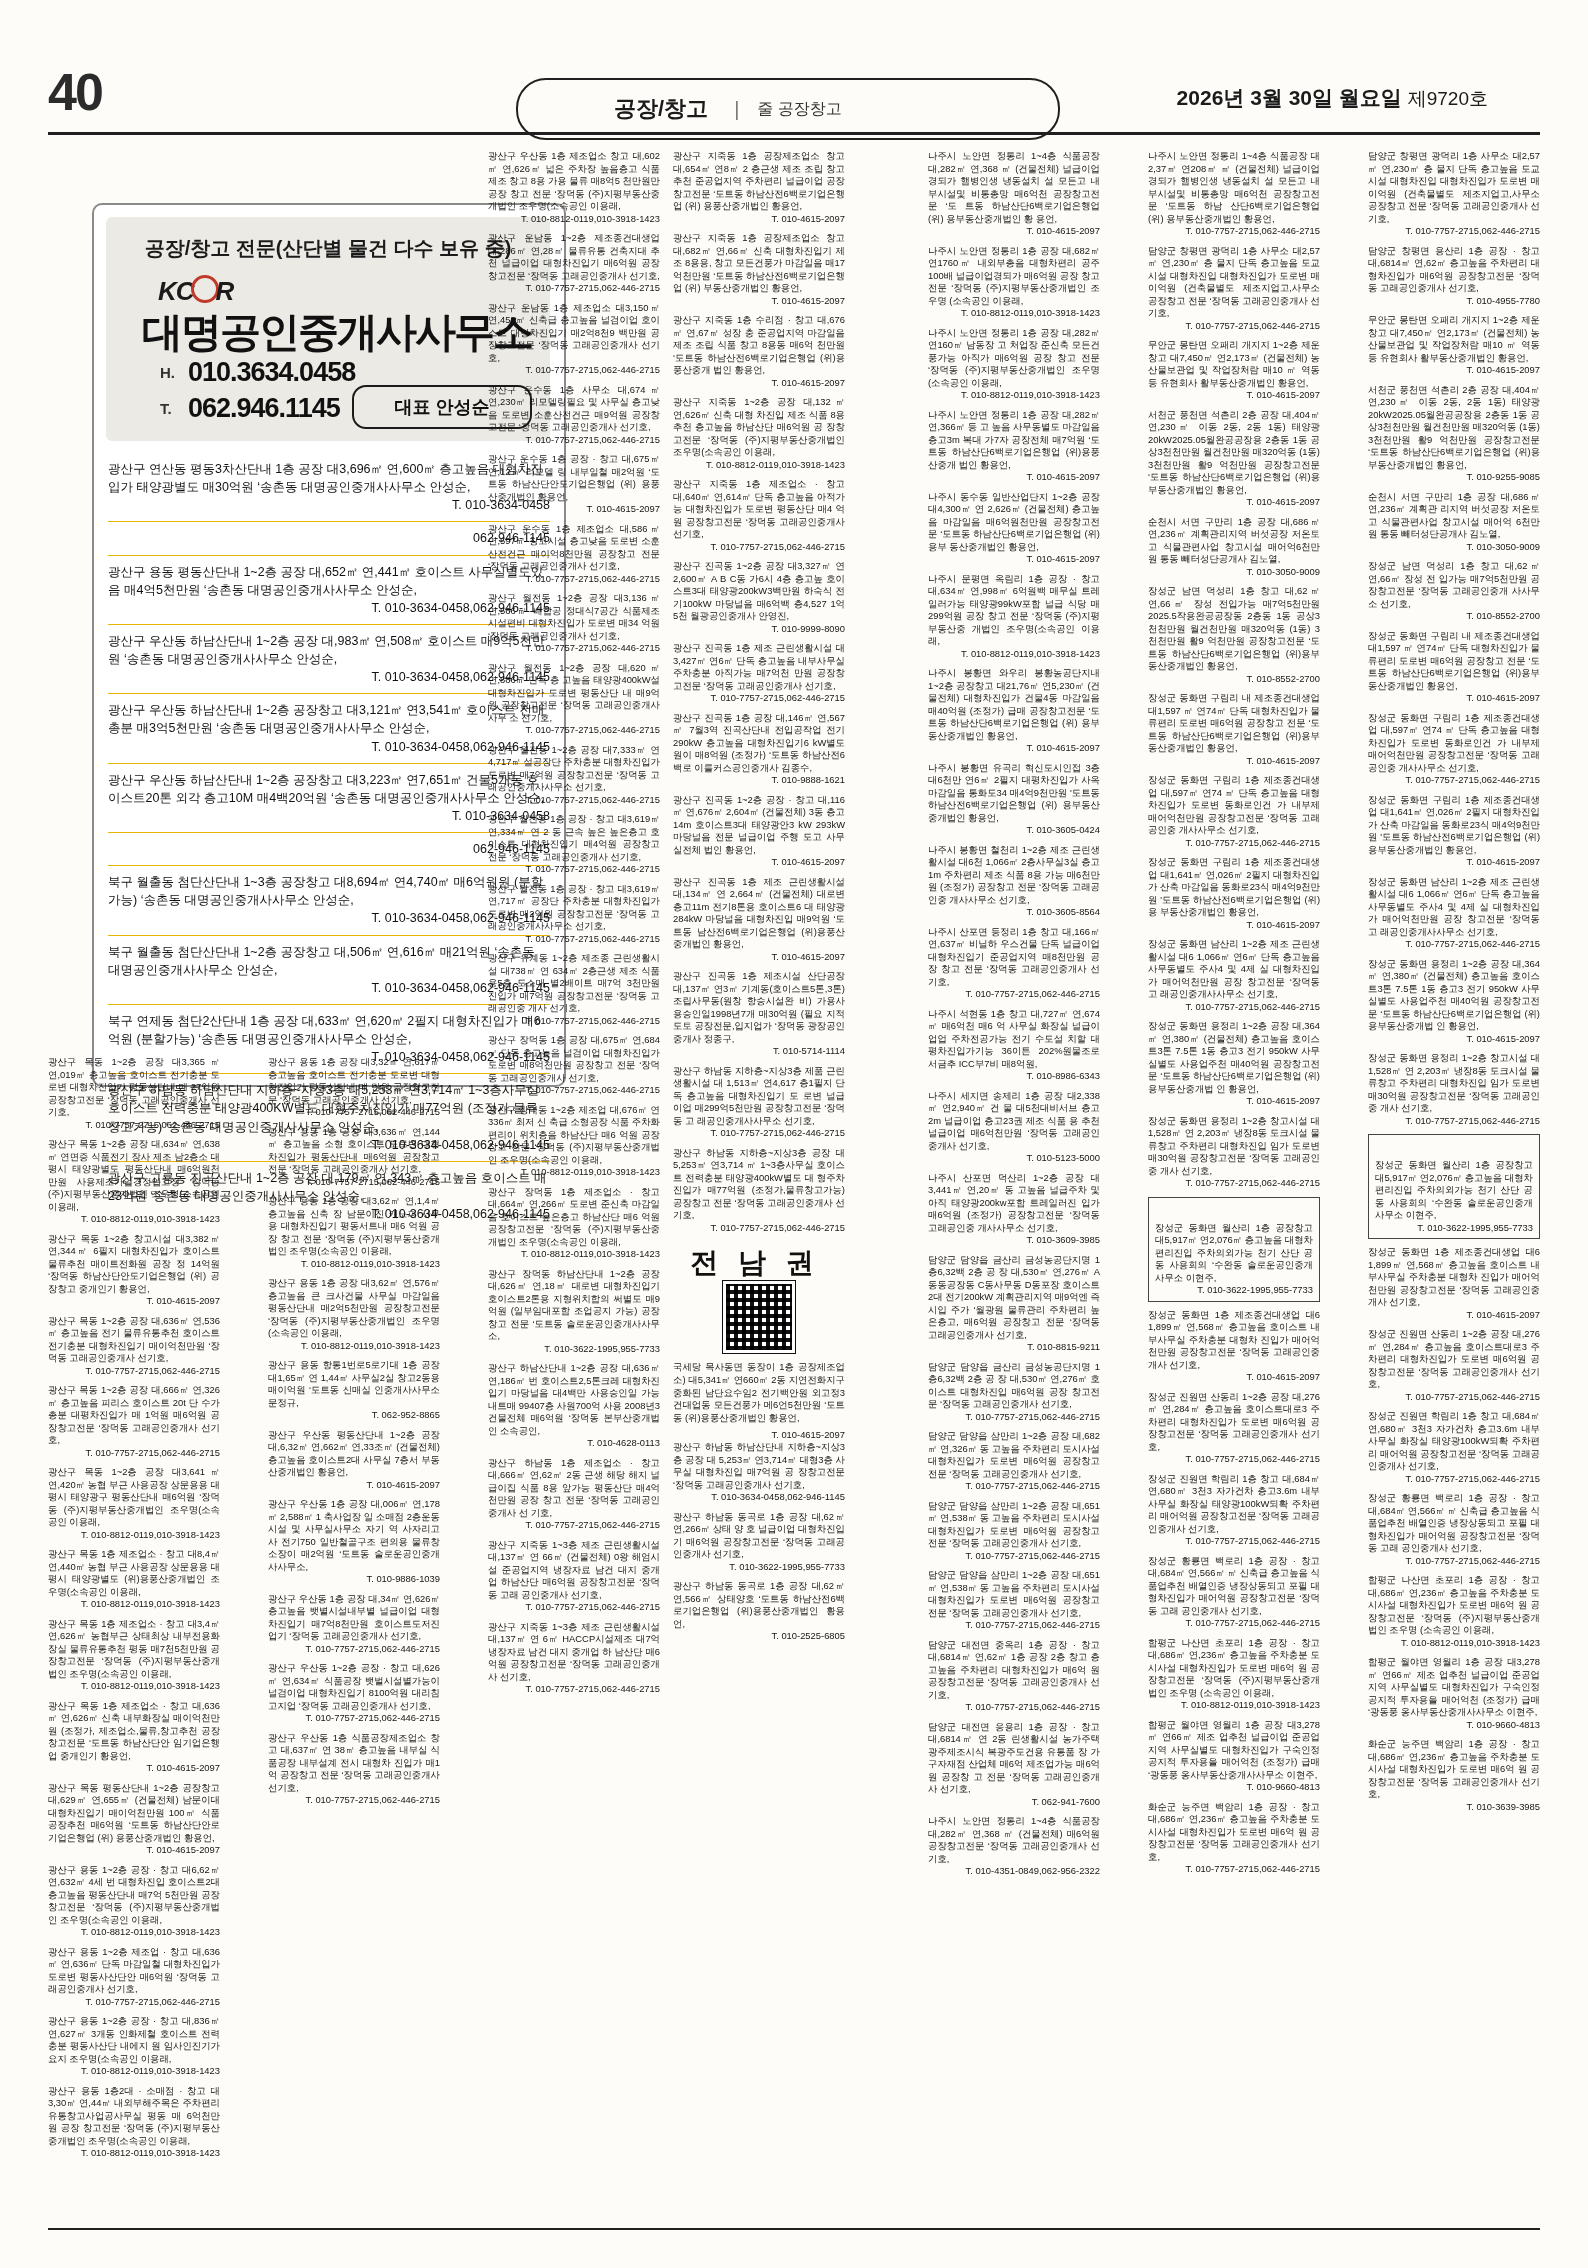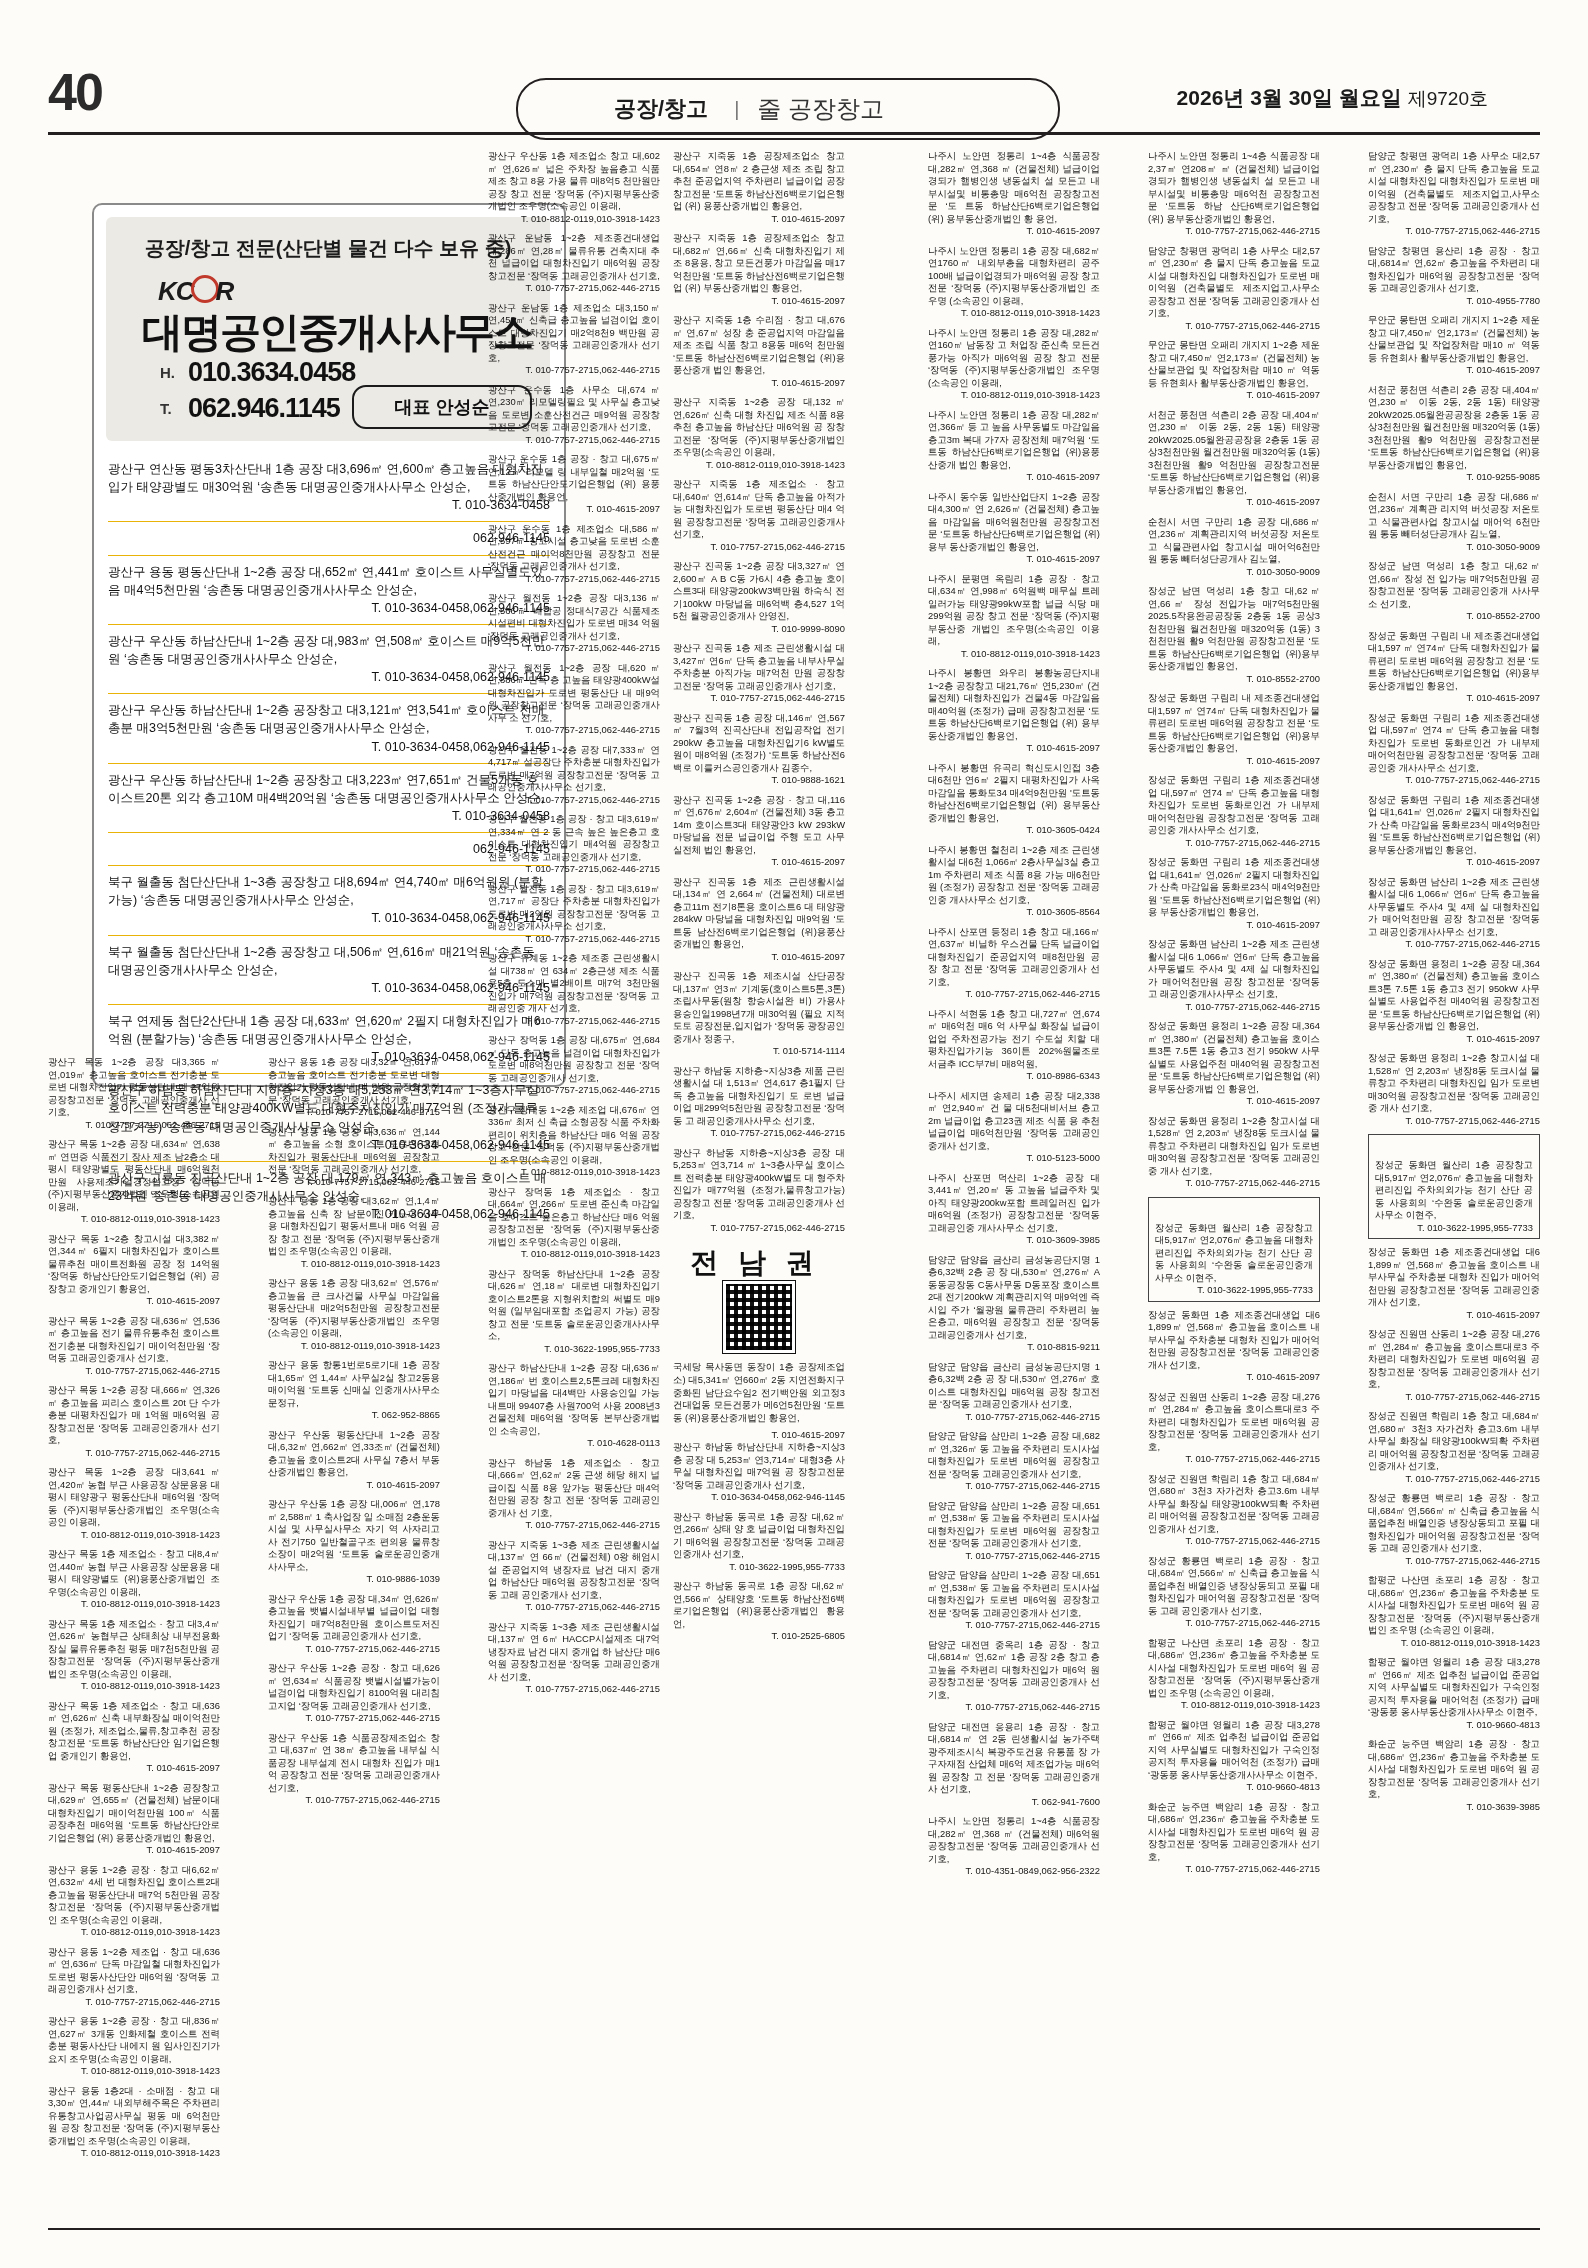--- a/index.html
+++ b/index.html
@@ -24,21 +24,21 @@
   }
   .hdr-pill{
     position:absolute;left:516px;top:78px;width:540px;height:58px;
     border:2px solid #231f20;border-radius:30px;background:#fdfcf8;
     display:flex;align-items:center;
   }
   .pill-title{
     flex:0 0 auto;margin-left:96px;font-size:22px;font-weight:bold;color:#1b1b1b;
   }
   .pill-sep{margin:0 18px 0 26px;font-size:20px;color:#777;}
-  .pill-sub{font-size:24px;color:#333;}
+  .pill-sub{font-size:16px;color:#333;}
   .hdr-date{
     position:absolute;right:48px;top:84px;text-align:right;
     font-size:21px;font-weight:bold;color:#1b1b1b;
   }
   .hdr-date .issue{font-weight:normal;font-size:19px;}
 
   
   .adbox{
     position:absolute;left:92px;top:168px;width:470px;height:880px;
     border:2px solid #8a8a8a;border-radius:10px;background:#fff;margin-top:35px;

